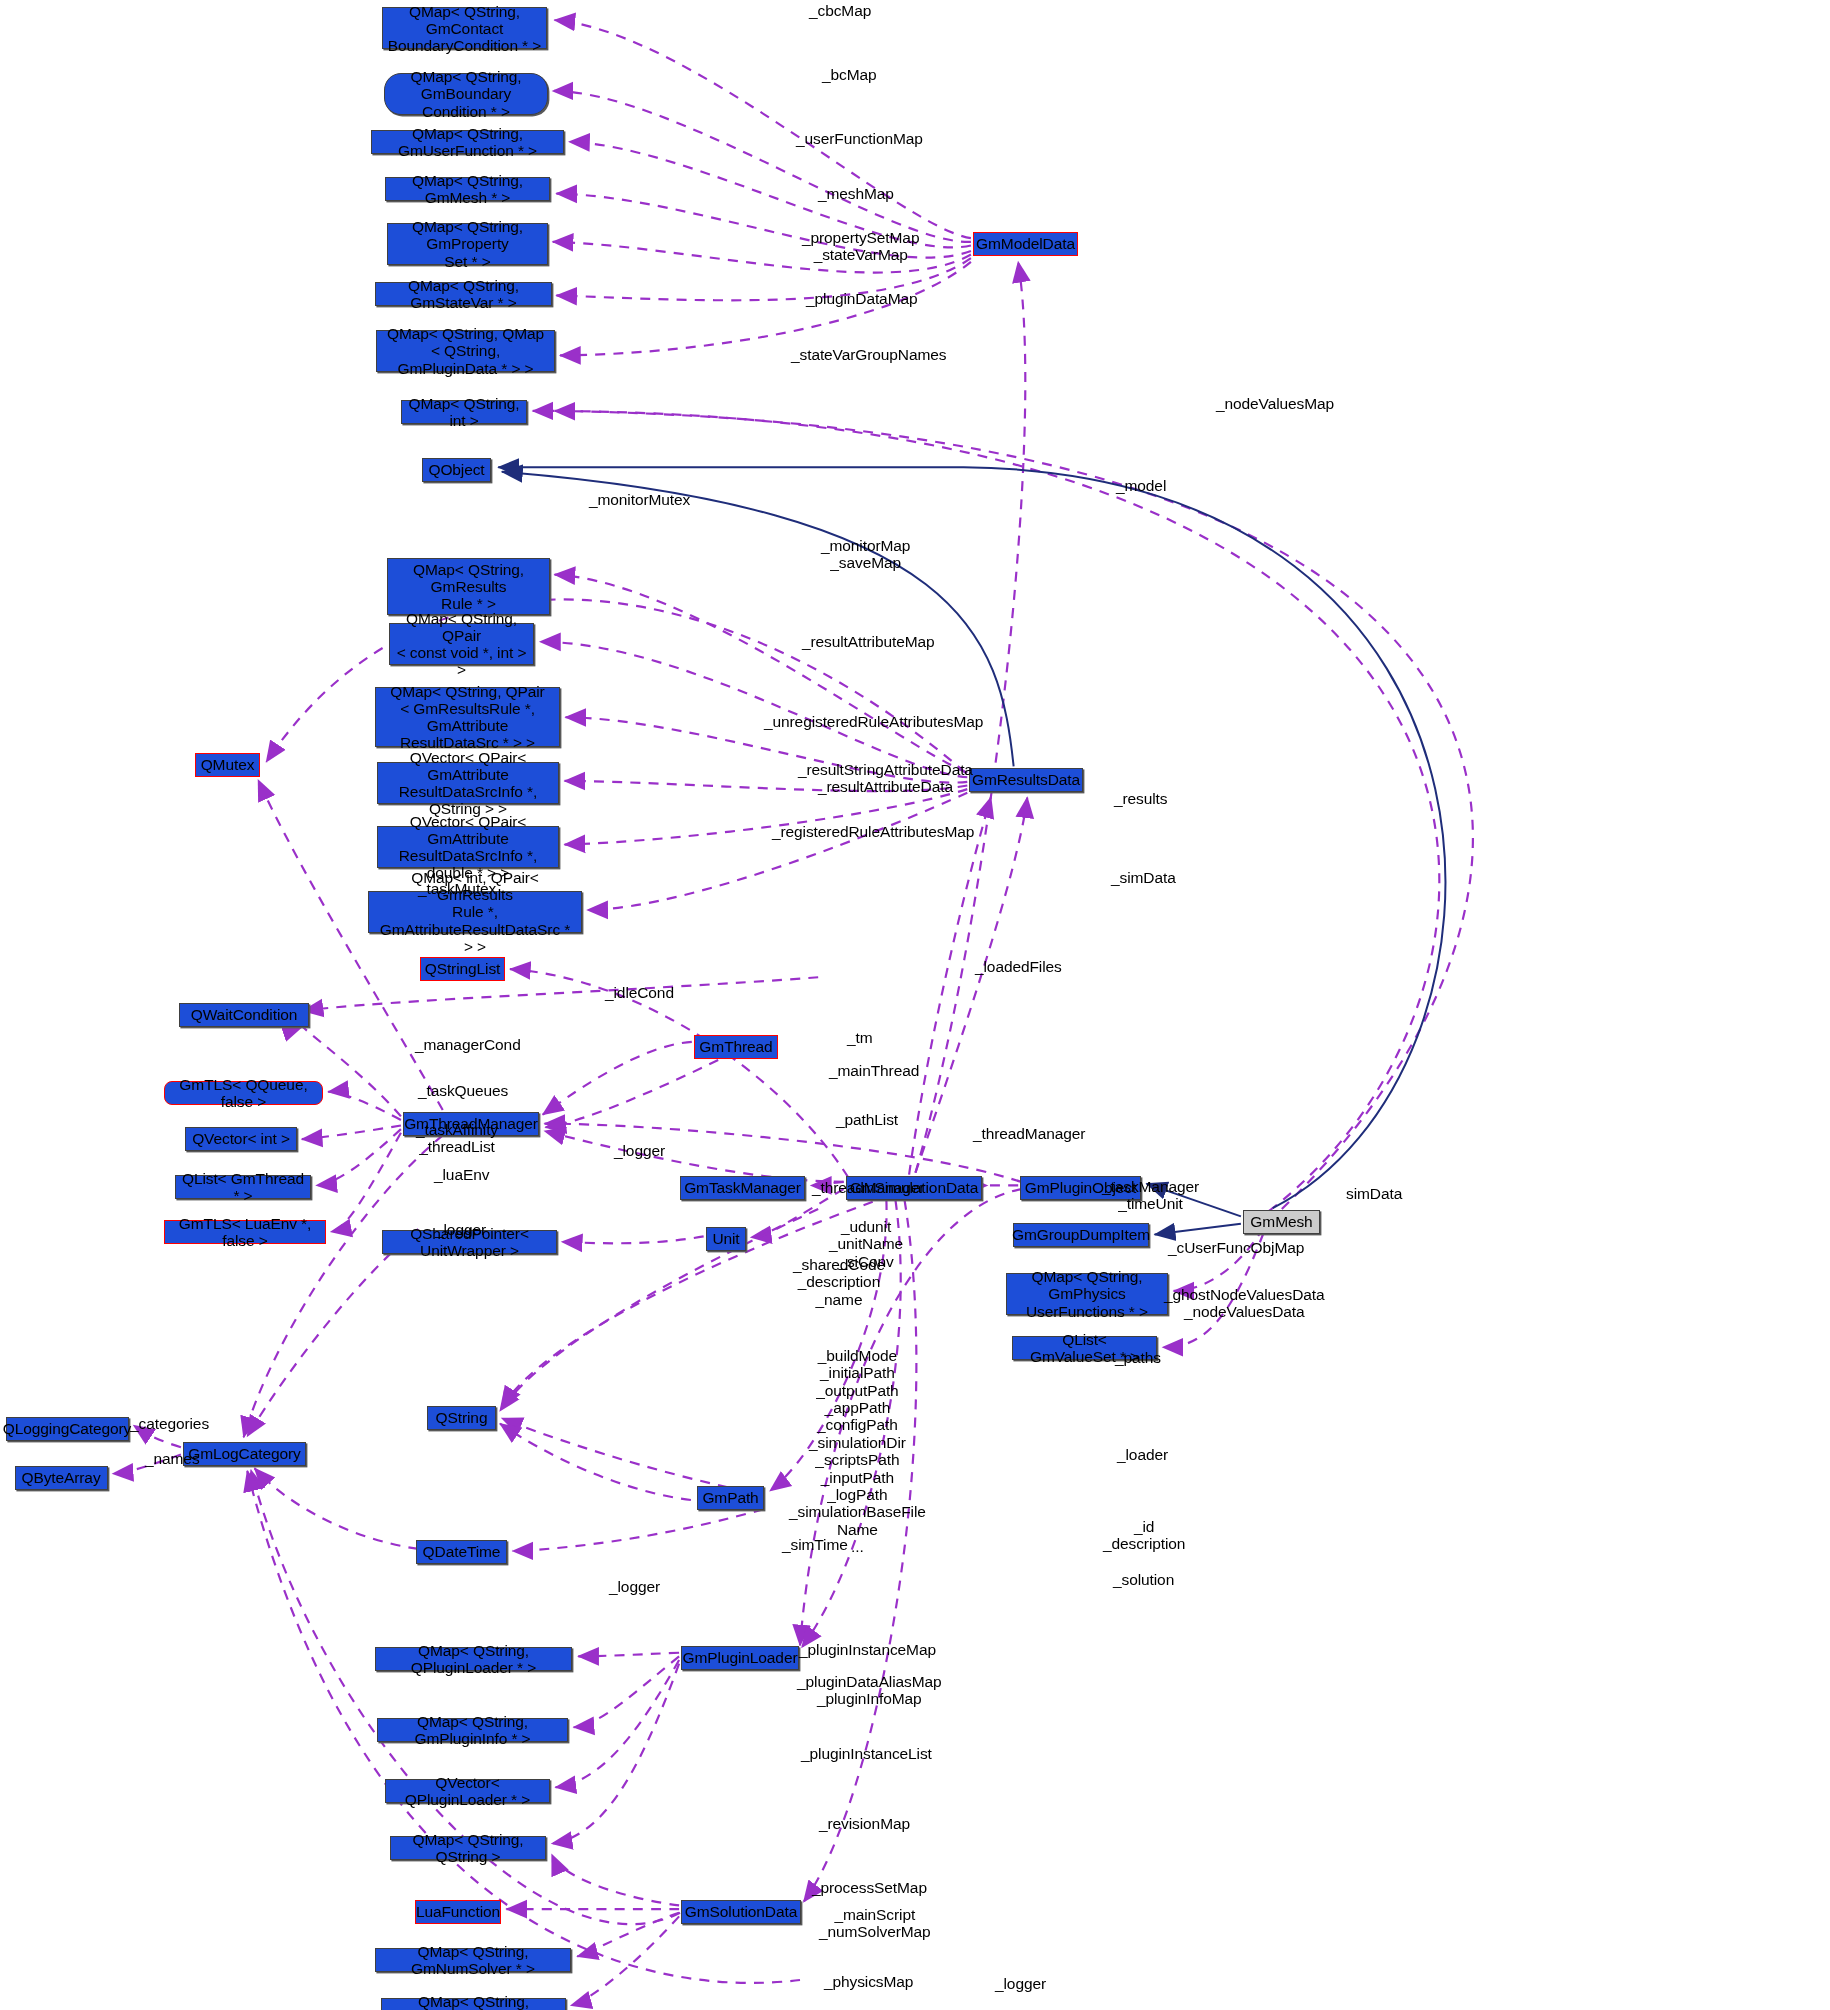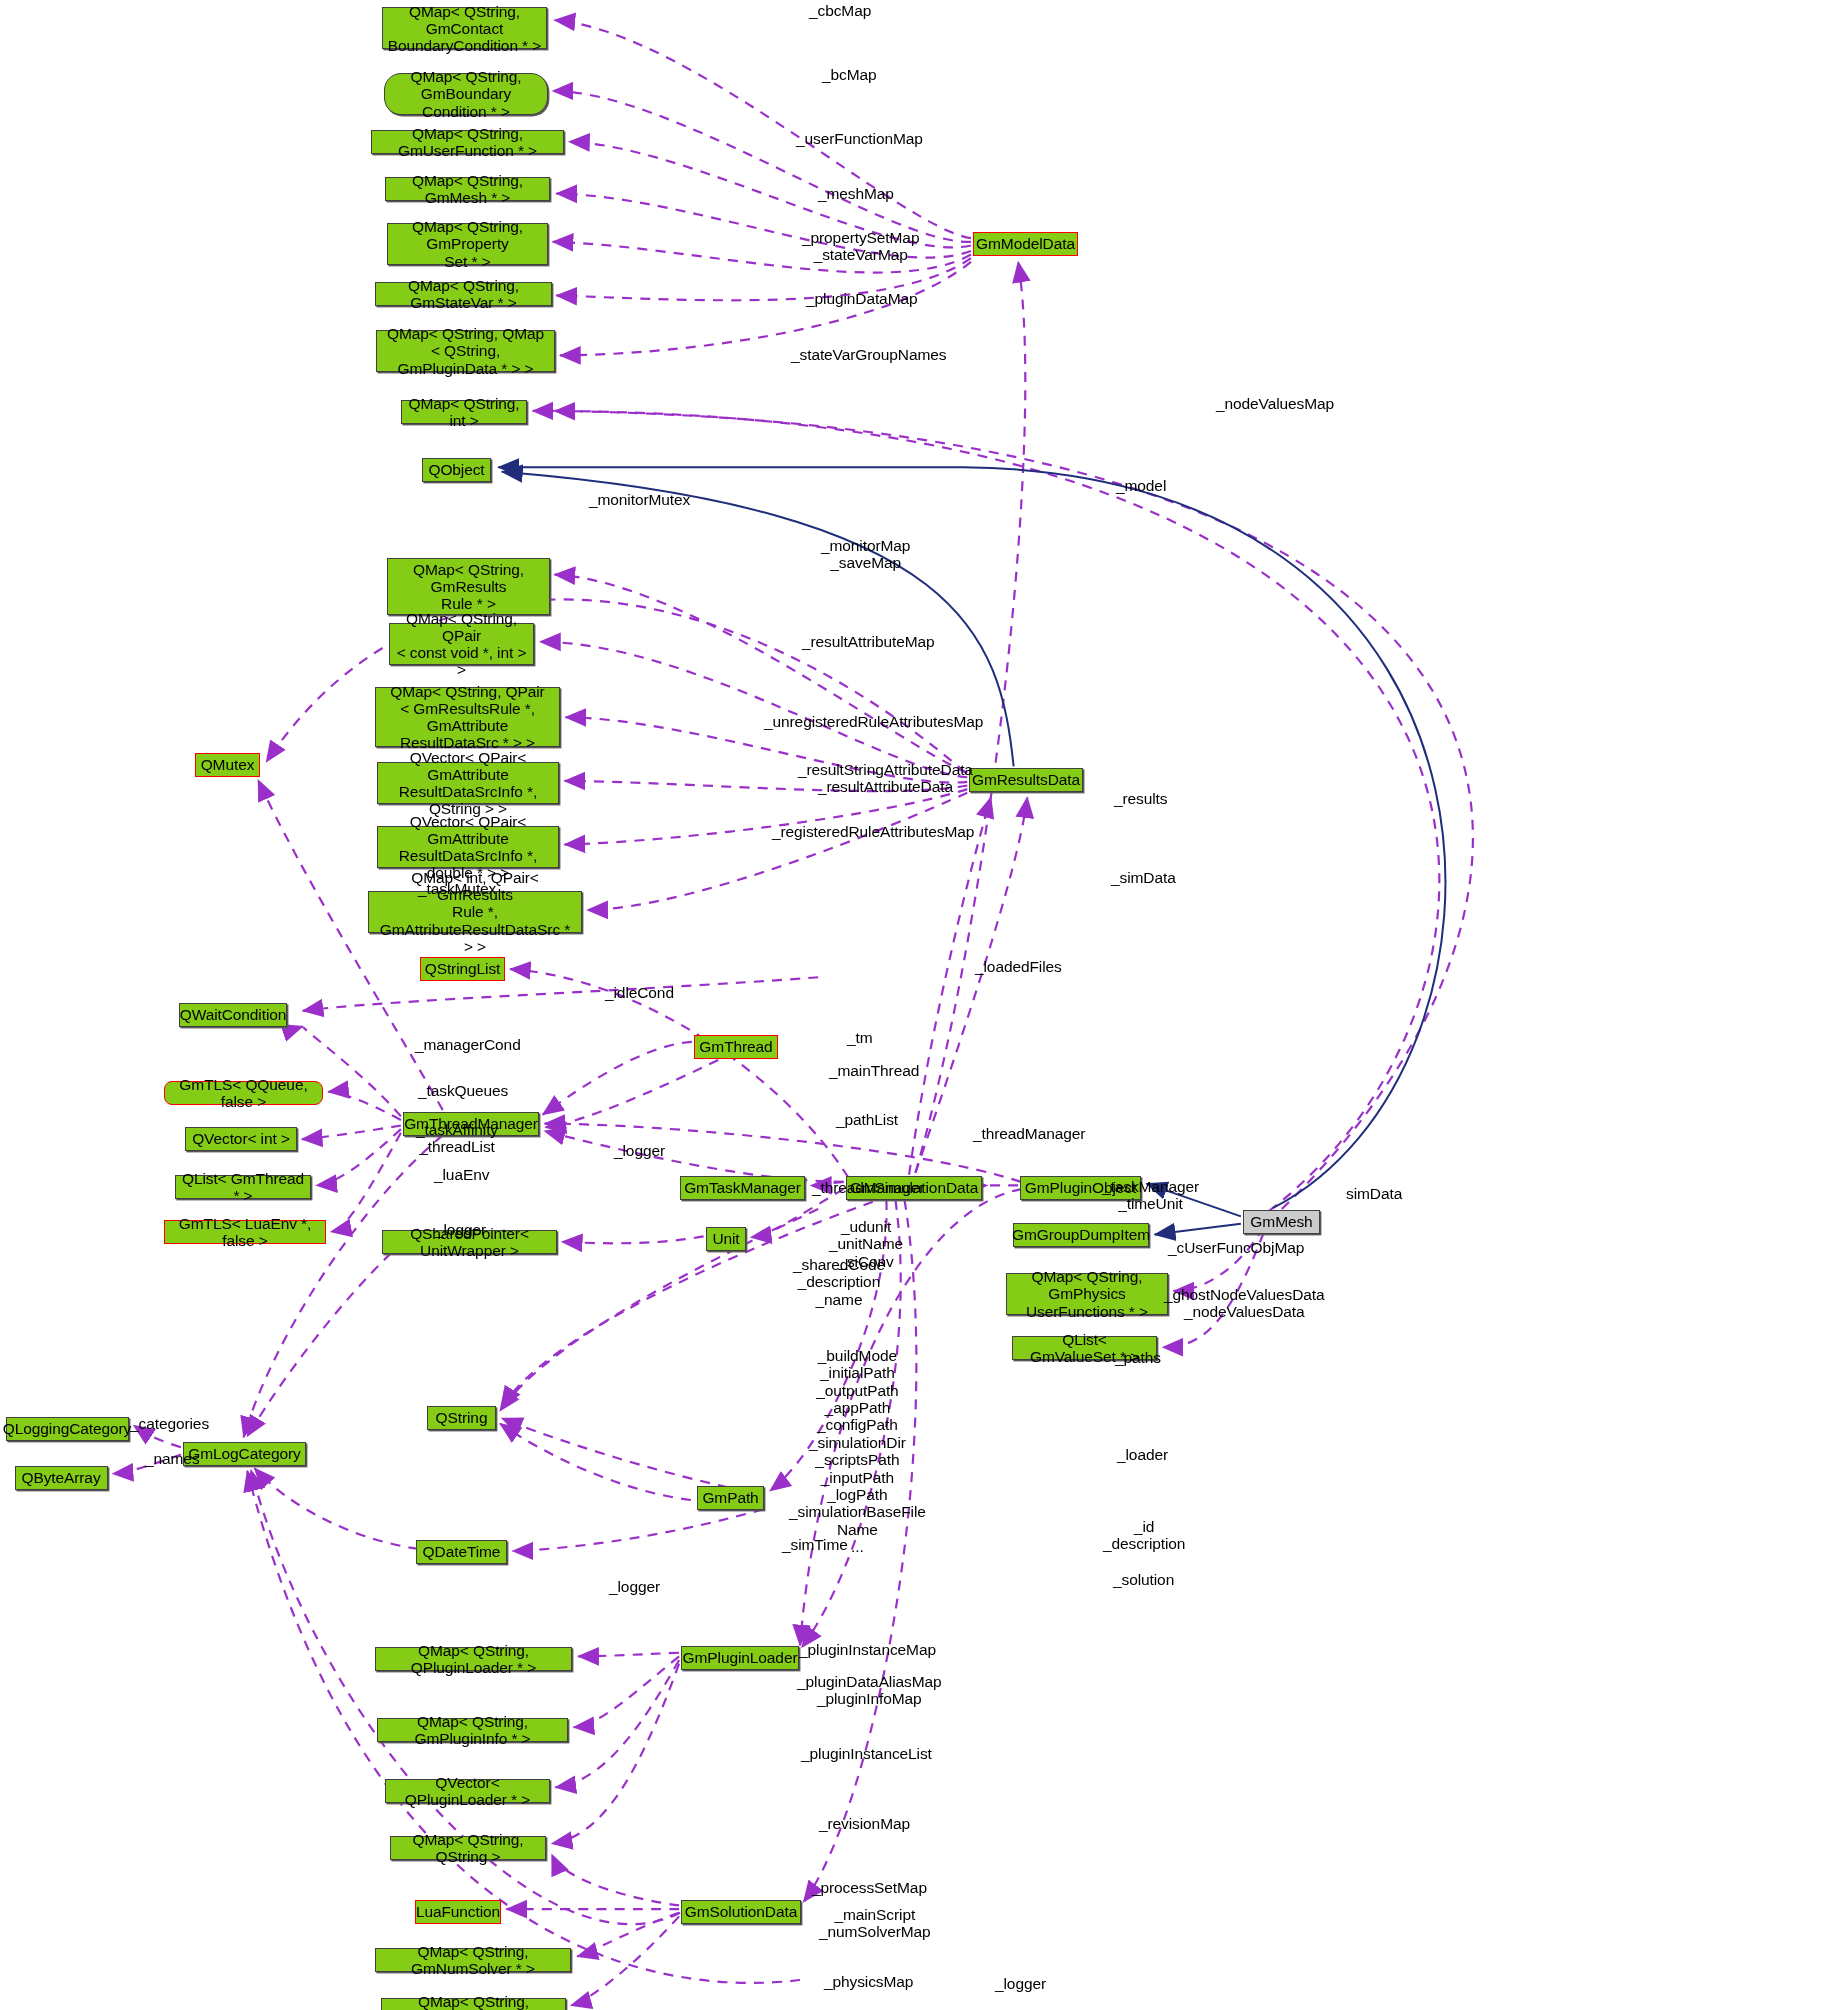--- a/index.html
+++ b/index.html
@@ -13,21 +13,21 @@
   }
   svg#edges{
     position:absolute;
     left:0;top:0;
     width:1830px;height:2010px;
     pointer-events:none;
   }
   .node{
     position:absolute;
     box-sizing:border-box;
-    background:#84cc16;
+    background:#1d4ed8;
     border:0.9px solid #404040;
     box-shadow:1.4px 1.4px 0 0 #595959;
     display:flex;
     align-items:center;
     justify-content:center;
     text-align:center;
     color:#000000;
     font-size:15.5px;
     line-height:1.10;
     letter-spacing:-0.1px;
@@ -191,21 +191,21 @@
 &lt; GmResultsRule *, GmAttribute
 ResultDataSrc * &gt; &gt;</div>
       <div class="node" style="left: 377px; top: 762px; width: 182px; height: 42px;">QVector&lt; QPair&lt; GmAttribute
 ResultDataSrcInfo *, QString &gt; &gt;</div>
       <div class="node" style="left: 377px; top: 826px; width: 182px; height: 42px;">QVector&lt; QPair&lt; GmAttribute
 ResultDataSrcInfo *, double * &gt; &gt;</div>
       <div class="node" style="left: 368px; top: 891px; width: 214px; height: 42px;">QMap&lt; int, QPair&lt; GmResults
 Rule *, GmAttributeResultDataSrc * &gt; &gt;</div>
       <div class="node red" style="left: 420px; top: 957px; width: 85px; height: 23.6px;">QStringList</div>
       <div class="node red" style="left: 195px; top: 753px; width: 65px; height: 23.6px;">QMutex</div>
-      <div class="node" style="left: 179px; top: 1003px; width: 108px; height: 23.6px;">QWaitCondition</div>
+      <div class="node" style="left: 179px; top: 1003px; width: 130px; height: 23.6px;">QWaitCondition</div>
       <div class="node red" style="left: 694px; top: 1035px; width: 84px; height: 23.6px;">GmThread</div>
       <div class="node red" style="left: 164px; top: 1081px; width: 159px; height: 23.6px; border-radius: 8px;">GmTLS&lt; QQueue, false &gt;</div>
       <div class="node" style="left: 185px; top: 1127px; width: 112px; height: 23.6px;">QVector&lt; int &gt;</div>
       <div class="node" style="left: 403px; top: 1112px; width: 136px; height: 23.6px;">GmThreadManager</div>
       <div class="node" style="left: 175px; top: 1175px; width: 136px; height: 23.6px;">QList&lt; GmThread * &gt;</div>
       <div class="node red" style="left: 164px; top: 1220px; width: 162px; height: 23.6px;">GmTLS&lt; LuaEnv *, false &gt;</div>
       <div class="node" style="left: 680px; top: 1176px; width: 125px; height: 23.6px;">GmTaskManager</div>
       <div class="node" style="left: 846px; top: 1176px; width: 136px; height: 23.6px;">GmSimulationData</div>
       <div class="node" style="left: 1020px; top: 1176px; width: 121px; height: 23.6px;">GmPluginObject</div>
       <div class="node gray" style="left: 1243px; top: 1210px; width: 77px; height: 23.6px;">GmMesh</div>

